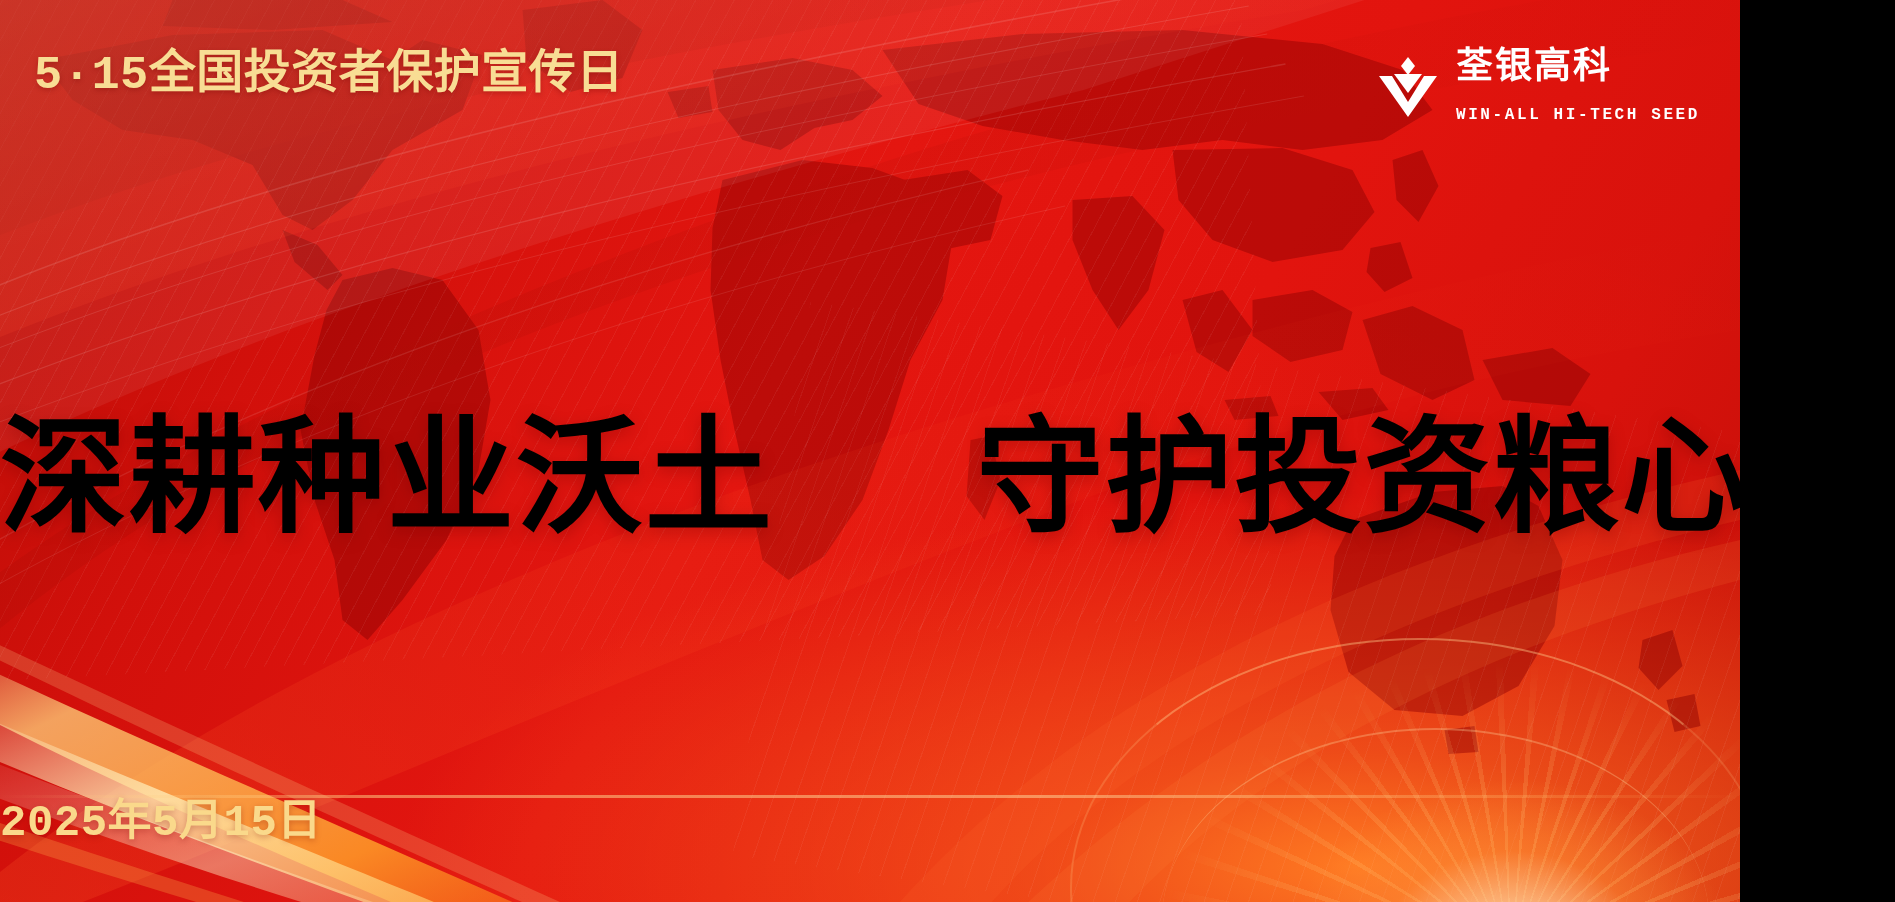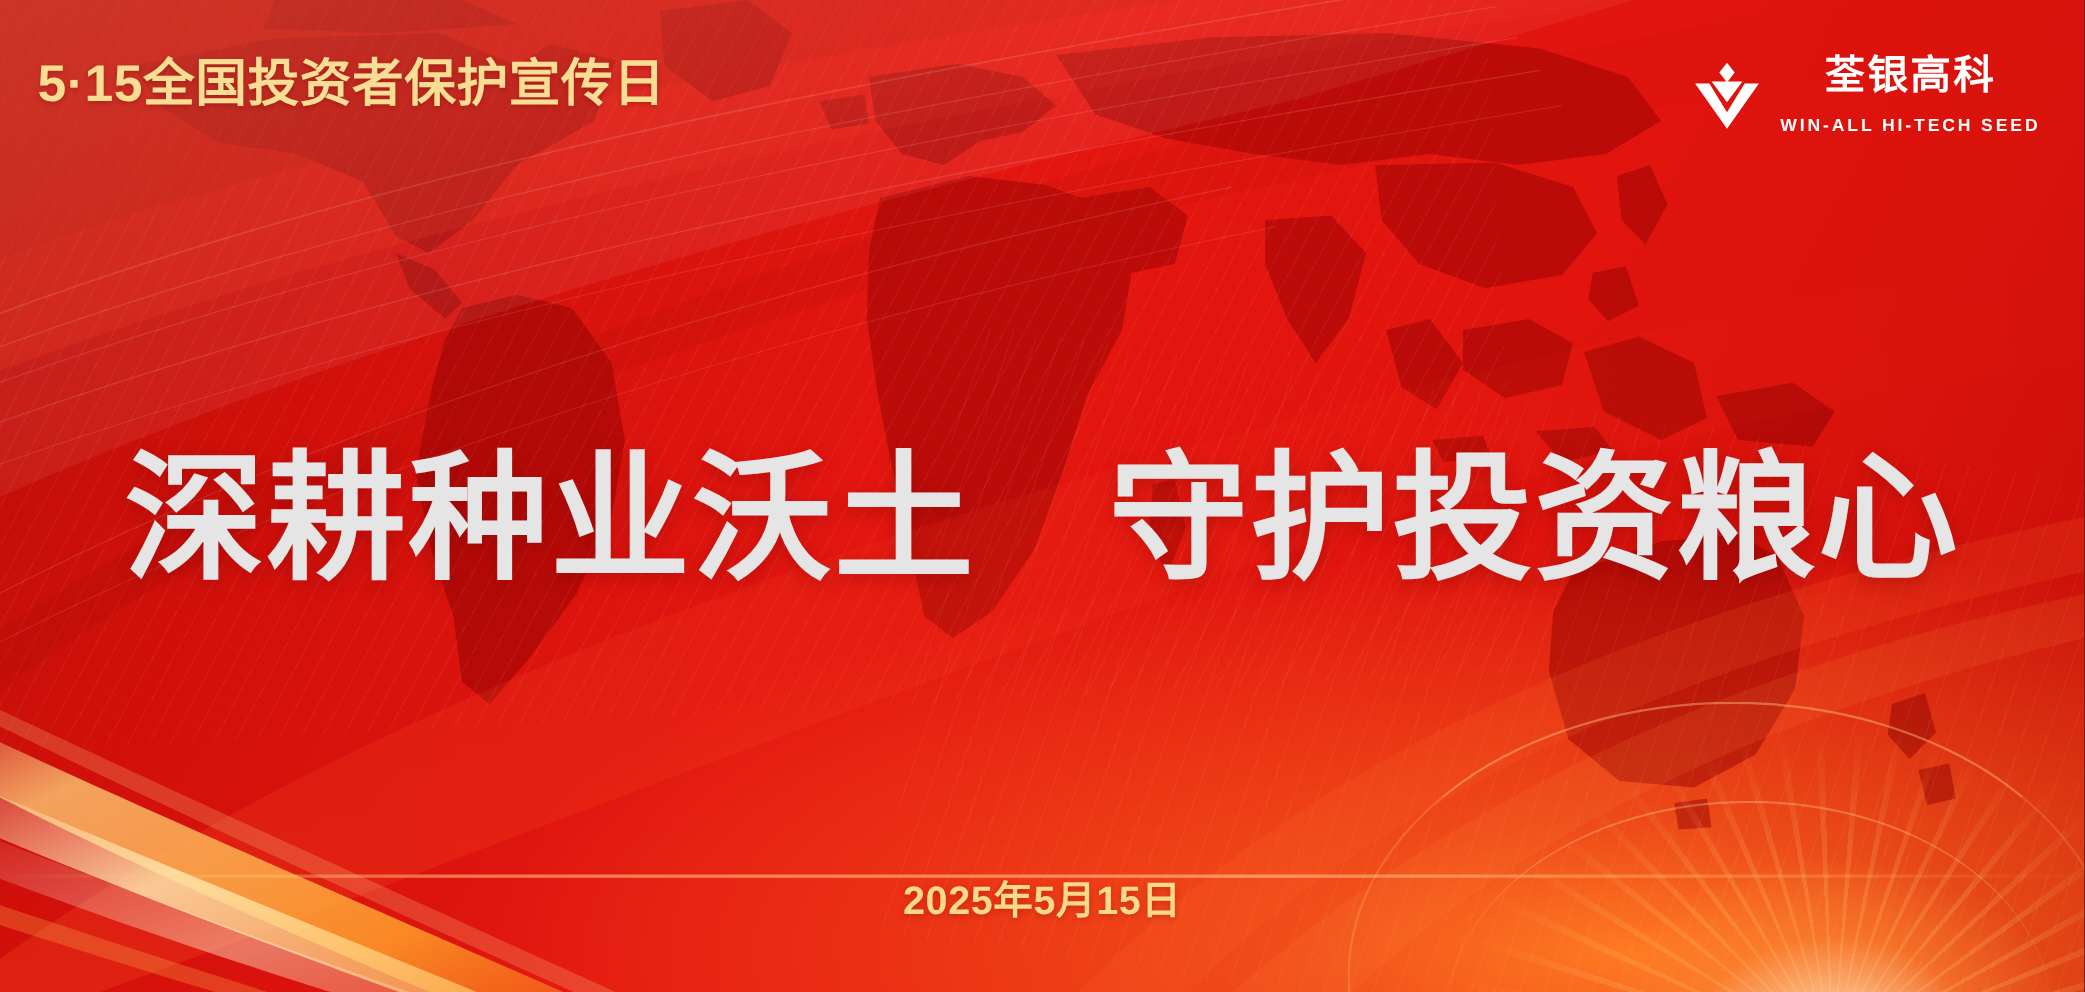--- a/index.html
+++ b/index.html
@@ -5,24 +5,24 @@
 <style>
   html, body {
     margin: 0;
     padding: 0;
     background: #000;
   }
   * { box-sizing: border-box; }
 
   .banner {
     position: relative;
-    width: 1895px;
+    width: 1740px;
     height: 902px;
     overflow: hidden;
-    font-family: Liberation Sans, sans-serif;
+    font-family: Liberation Mono, monospace;
     background: #d9140f;
   }
 
   
   .bg-base {
     position: absolute;
     inset: 0;
     background:
       radial-gradient(120% 90% at 78% 96%, #ff7a22 0%, rgba(255,122,34,0.55) 14%, rgba(237,55,13,0.0) 46%),
       linear-gradient(118deg, #b80d06 0%, #d2100b 20%, #e41610 44%, #e2140e 64%, #d8120c 82%, #c20f08 100%);
@@ -161,58 +161,58 @@
     font-weight: 800;
     letter-spacing: 0.5px;
     color: #f8dd94;
     white-space: nowrap;
     text-shadow: 0 2px 5px rgba(110,0,0,0.30);
   }
 
   .main-title {
     position: absolute;
     left: 0; right: 0;
-    top: 404px;
+    top: 420px;
     text-align: center;
     font-size: 127px;
     line-height: 1.06;
     font-weight: 900;
-    color: #e5e5e5;
+    color: #000000;
     letter-spacing: 2px;
     white-space: nowrap;
     text-shadow: 0 5px 16px rgba(120,0,0,0.35);
   }
   .main-title .gap { display: inline-block; width: 46px; }
 
   .event-date {
     position: absolute;
     left: 0; right: 0;
     top: 801px;
-    text-align: center;
-    font-size: 36px;
+    text-align: left;
+    font-size: 44px;
     line-height: 1;
     font-weight: 800;
     color: #fad98b;
     letter-spacing: 0.5px;
     white-space: nowrap;
     text-shadow: 0 2px 6px rgba(120,0,0,0.30);
   }
 
   
   .logo-lockup {
     position: absolute;
     right: 40px;
     top: 50px;
     display: flex;
     align-items: center;
     gap: 15px;
   }
   .logo-mark { width: 66px; height: 66px; flex: none; }
   .logo-mark svg { width: 100%; height: 100%; display: block; }
-  .logo-text { display: flex; flex-direction: column; gap: 20px; text-align: center; }
+  .logo-text { display: flex; flex-direction: column; gap: 20px; }
   .logo-cn {
     font-size: 37px;
     line-height: 1;
     font-weight: 800;
     color: #ffffff;
     letter-spacing: 2px;
     white-space: nowrap;
   }
   .logo-en {
     font-size: 16px;

